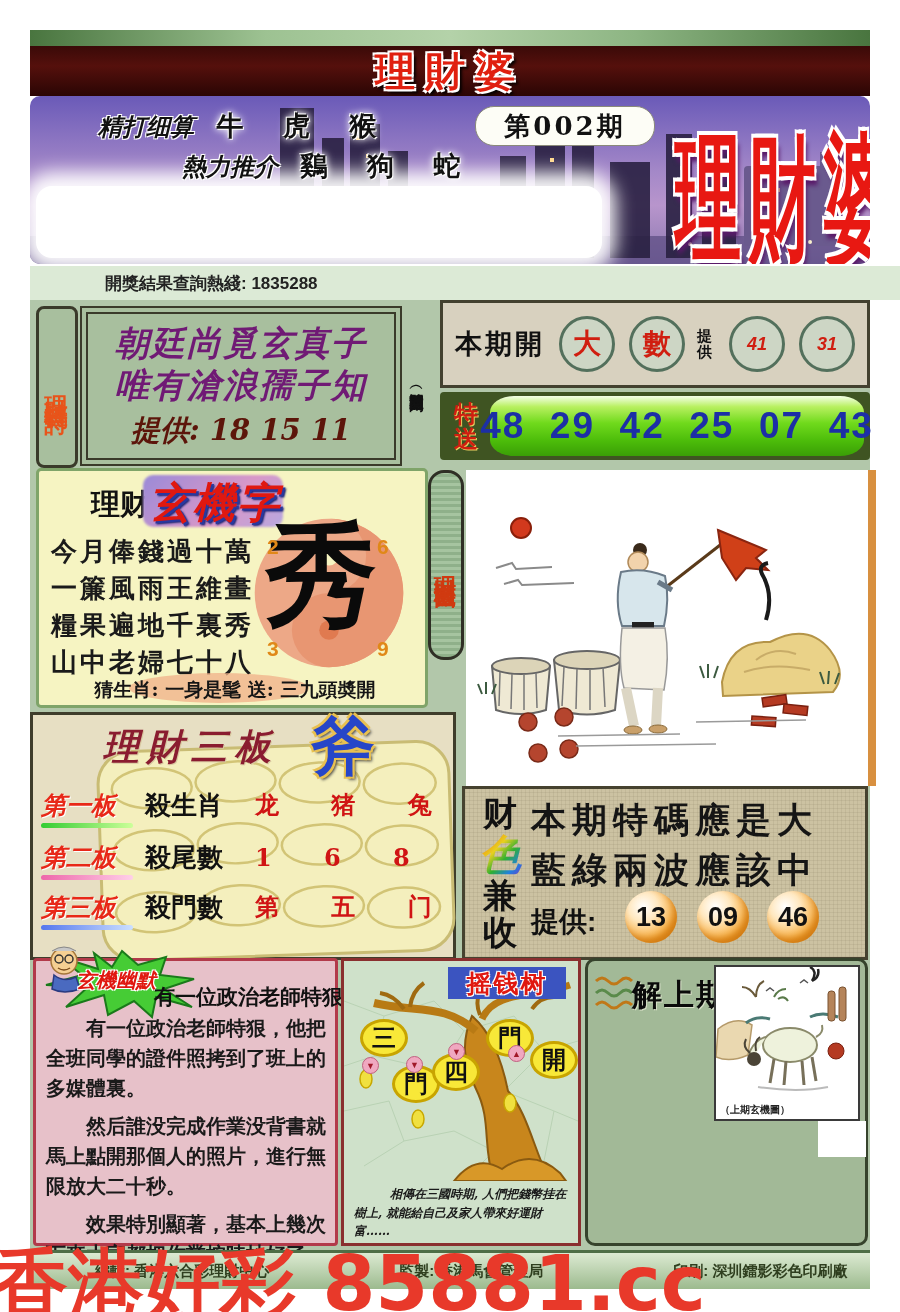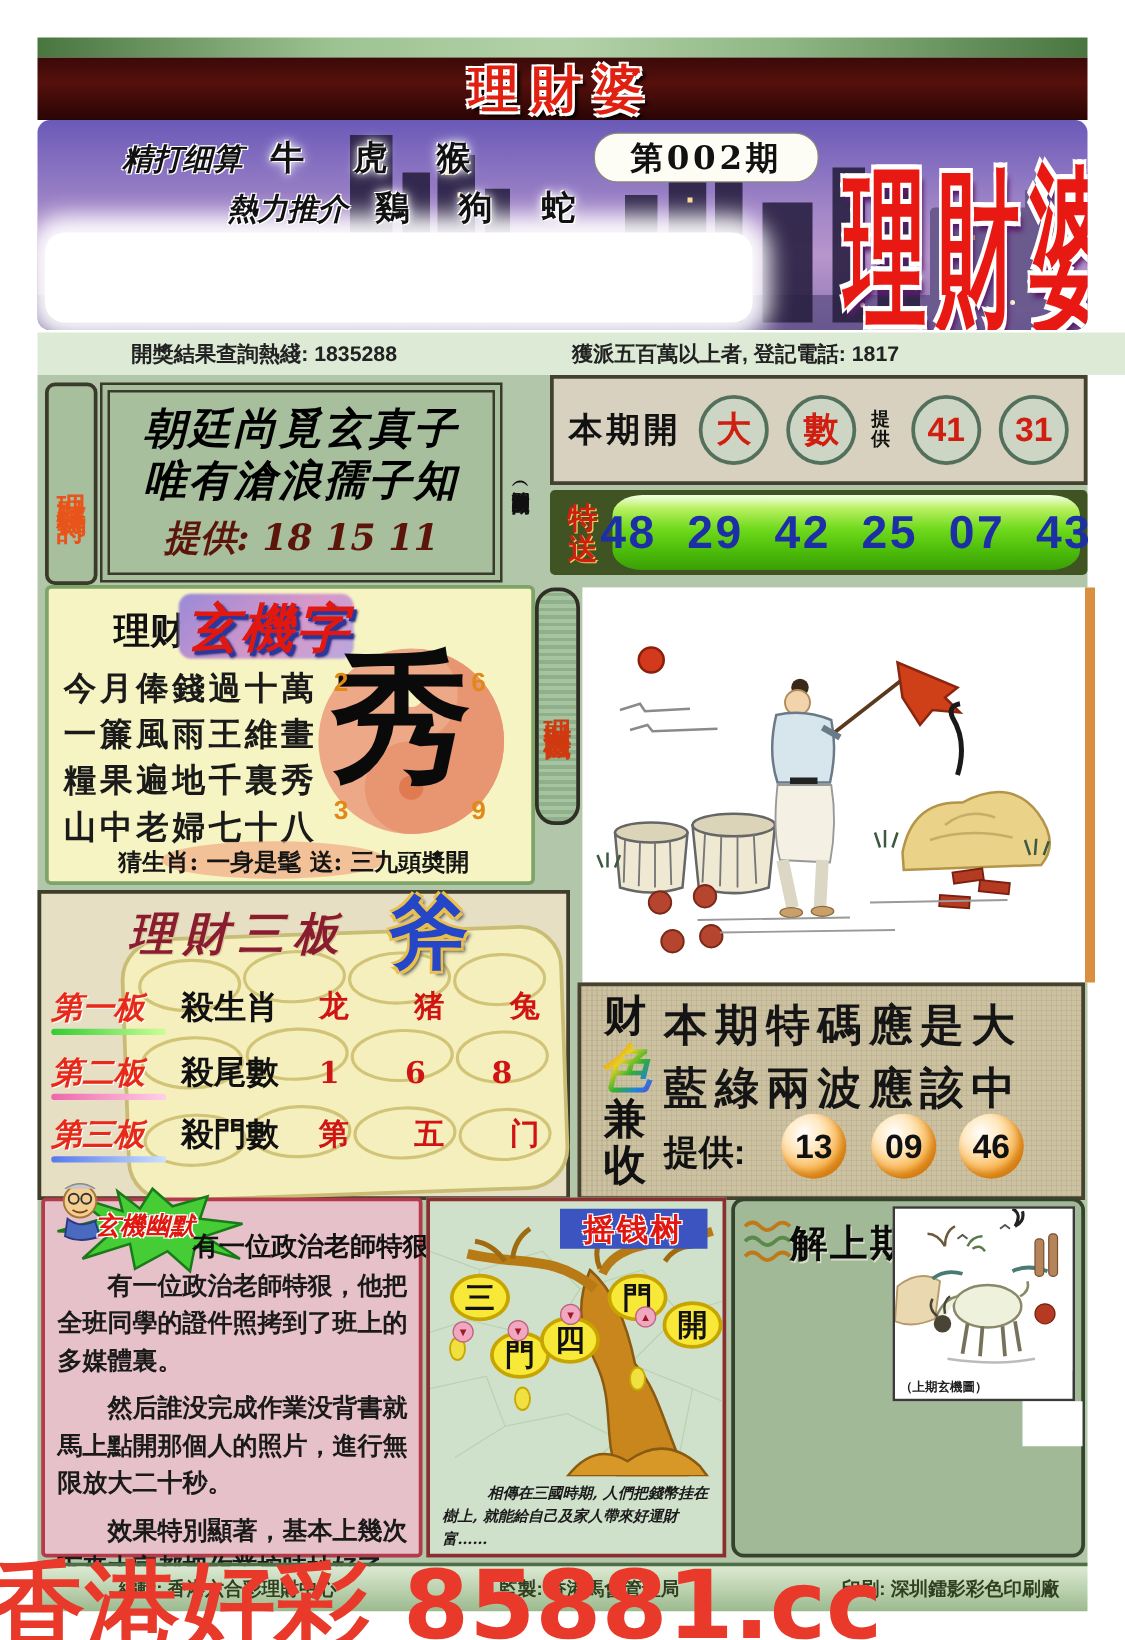--- a/index.html
+++ b/index.html
@@ -46,35 +46,35 @@
   .main-bg{left:30px;top:300px;width:840px;height:950px;background:#b2c7aa;}
 
   
   .poem-side{left:36px;top:306px;width:36px;height:156px;border:3px solid #3a3a2a;border-radius:8px;
     background:#a8bf9e;display:flex;align-items:center;justify-content:center;}
   .poem-side span{writing-mode:vertical-rl;font-size:23px;font-weight:800;color:#e8541a;
     font-family:"DejaVu Serif", serif;letter-spacing:4px;}
   .poem-box{left:80px;top:306px;width:318px;height:156px;background:#a8bf9e;border:2px solid #3a3a2a;
     box-shadow:inset 0 0 0 4px #a8bf9e,inset 0 0 0 6px #3a3a2a;
     display:flex;flex-direction:column;align-items:center;justify-content:center;}
-  .poem-line{font-size:34px;font-weight:800;font-style:italic;color:#000000;line-height:1.25;
+  .poem-line{font-size:34px;font-weight:800;font-style:italic;color:#701a75;line-height:1.25;
     font-family:"DejaVu Serif", serif;white-space:nowrap;letter-spacing:2px;}
   .poem-provide{font-size:29px;font-weight:800;font-style:italic;color:#5c150a;margin-top:4px;
     font-family:"DejaVu Serif", serif;}
   .scratch-note{left:402px;top:306px;width:30px;height:156px;display:flex;align-items:center;justify-content:center;}
   .scratch-note span{writing-mode:vertical-rl;font-size:14px;font-weight:700;color:#111;letter-spacing:1px;}
 
   
   .result-panel{left:440px;top:300px;width:430px;height:88px;background:#d8d1bf;border:3px solid #43412f;
     box-sizing:border-box;display:flex;align-items:center;padding-left:12px;}
   .result-prefix{font-size:27px;font-weight:800;color:#111;letter-spacing:3px;font-family:"DejaVu Serif", serif;}
   .ball-ring{width:50px;height:50px;border-radius:50%;border:3px solid #53705c;background:#cdd6c5;
     display:flex;align-items:center;justify-content:center;margin-left:14px;flex:0 0 auto;}
   .ball-ring .zi{font-size:28px;font-weight:900;color:#d01e10;font-family:"DejaVu Serif", serif;}
-  .ball-ring .num{font-size:27px;font-weight:900;color:#d01e10;}
+  .ball-ring .num{font-size:18px;font-weight:900;color:#d01e10;font-style:italic;}
   .tigong-stack{font-size:15px;font-weight:800;color:#111;line-height:1.1;margin-left:12px;width:18px;}
 
   
   .tesong-panel{left:440px;top:392px;width:430px;height:68px;background:#3f5422;border-radius:4px;}
   .tesong-label{position:absolute;left:8px;top:3px;width:36px;height:62px;display:flex;flex-direction:column;
     align-items:center;justify-content:center;font-size:24px;font-weight:900;color:#d01e10;line-height:1.05;
     font-family:"DejaVu Serif", serif;text-shadow:1px 1px 0 #e8d060;}
   .tesong-bar{position:absolute;left:50px;top:4px;width:374px;height:60px;border-radius:24px/16px;
     background:linear-gradient(180deg,#f4ffe8 0%,#b8f060 18%,#70da1c 45%,#4cbc0a 75%,#3a9e06 100%);
     display:flex;align-items:center;justify-content:center;}
@@ -270,21 +270,20 @@
     </div>
     <div class="banner-big-title">
       <span>理</span>
       <span>財</span>
       <span>婆</span>
     </div>
   </div>
 
   <div class="abs hotline">
     <span class="hotline-left">開獎結果查詢熱綫:  1835288</span>
-    <span class="hotline-right">獲派五百萬以上者, 登記電話:  1817</span>
   </div>
 
   <div class="abs main-bg"></div>
 
   <div class="abs poem-side">
     <span>理財特碼詩</span>
   </div>
   <div class="abs poem-box">
     <div class="poem-line">朝廷尚覓玄真子</div>
     <div class="poem-line">唯有滄浪孺子知</div>

